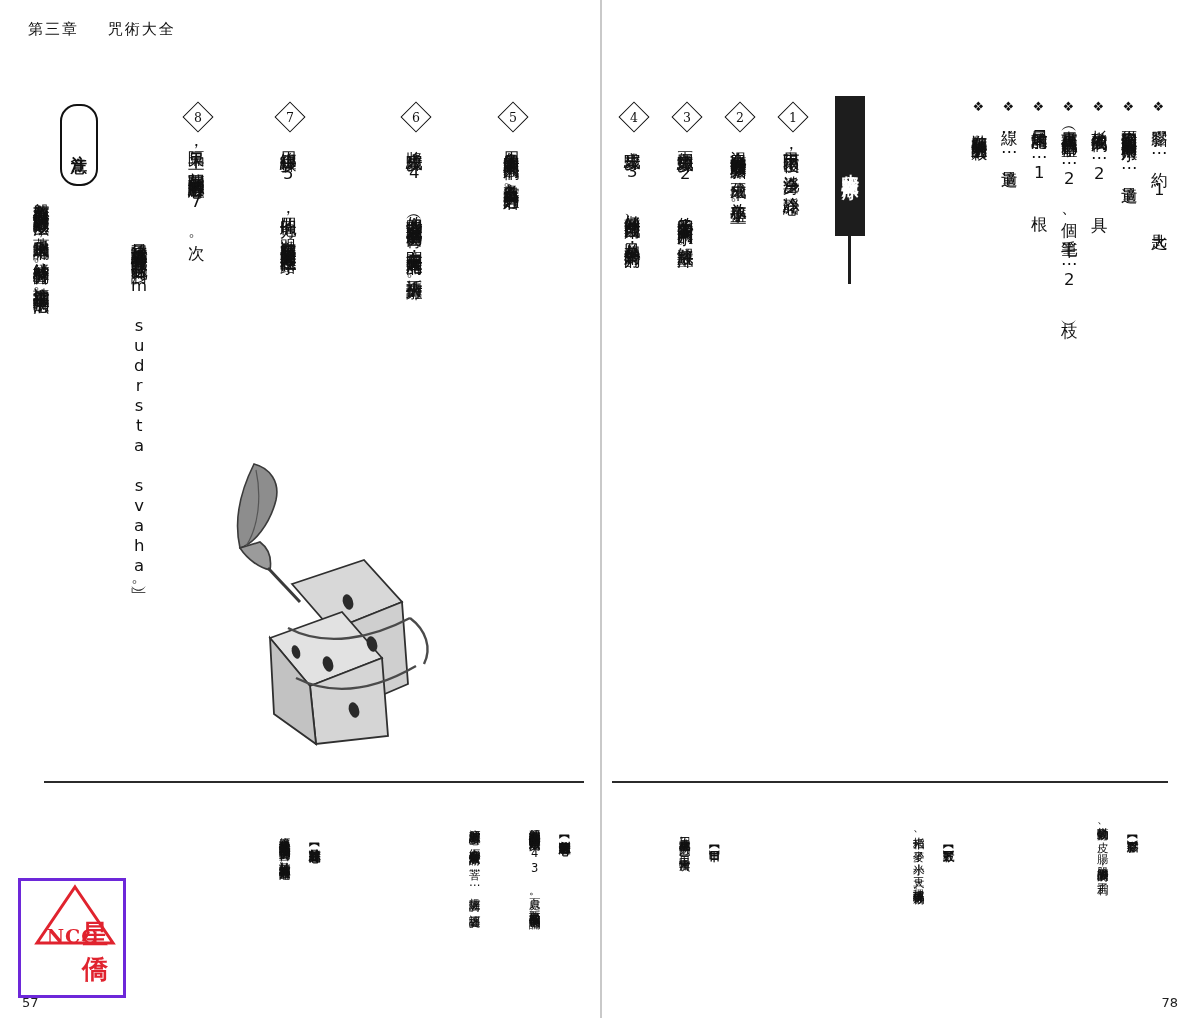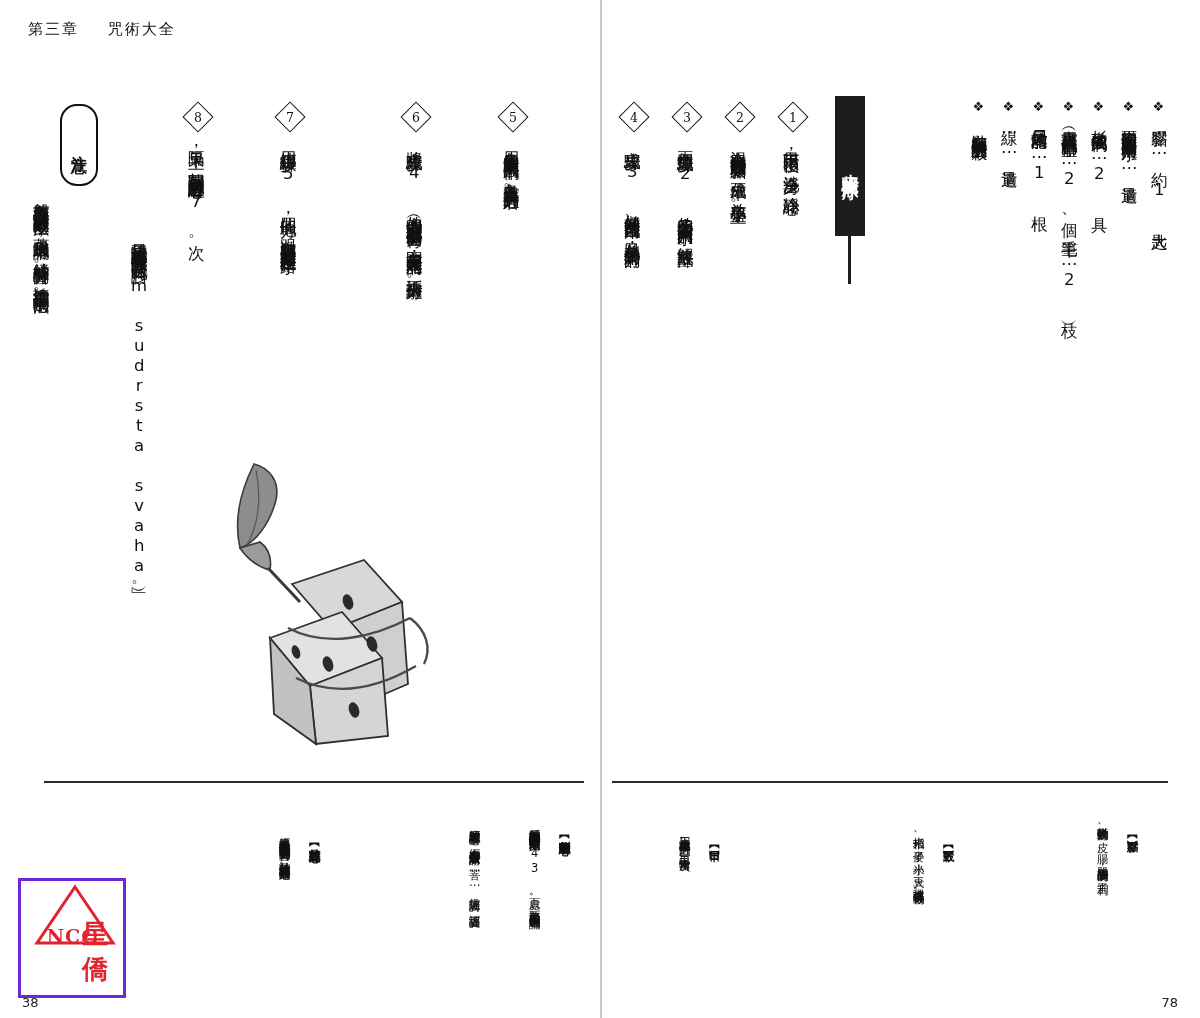--- a/index.html
+++ b/index.html
@@ -220,21 +220,21 @@
   <div class="gutter"></div>
 
   <div class="runhead">
     <span class="chap">第三章</span>
     <span>咒術大全</span>
   </div>
 
   <div class="hr left"></div>
   <div class="hr right"></div>
 
-  <div class="pagenum left">38</div>
+  <div class="pagenum left">57</div>
   <div class="pagenum right">78</div>
 
   <div class="band">
     <span class="v">步驟順序</span>
   </div>
   <div class="band-tail"></div>
 
   <div class="bullet-col" style="left:1148px; top:100px;">
     <span class="mark">❖</span>
     <span class="v">黏膠……約 1 大匙</span>

